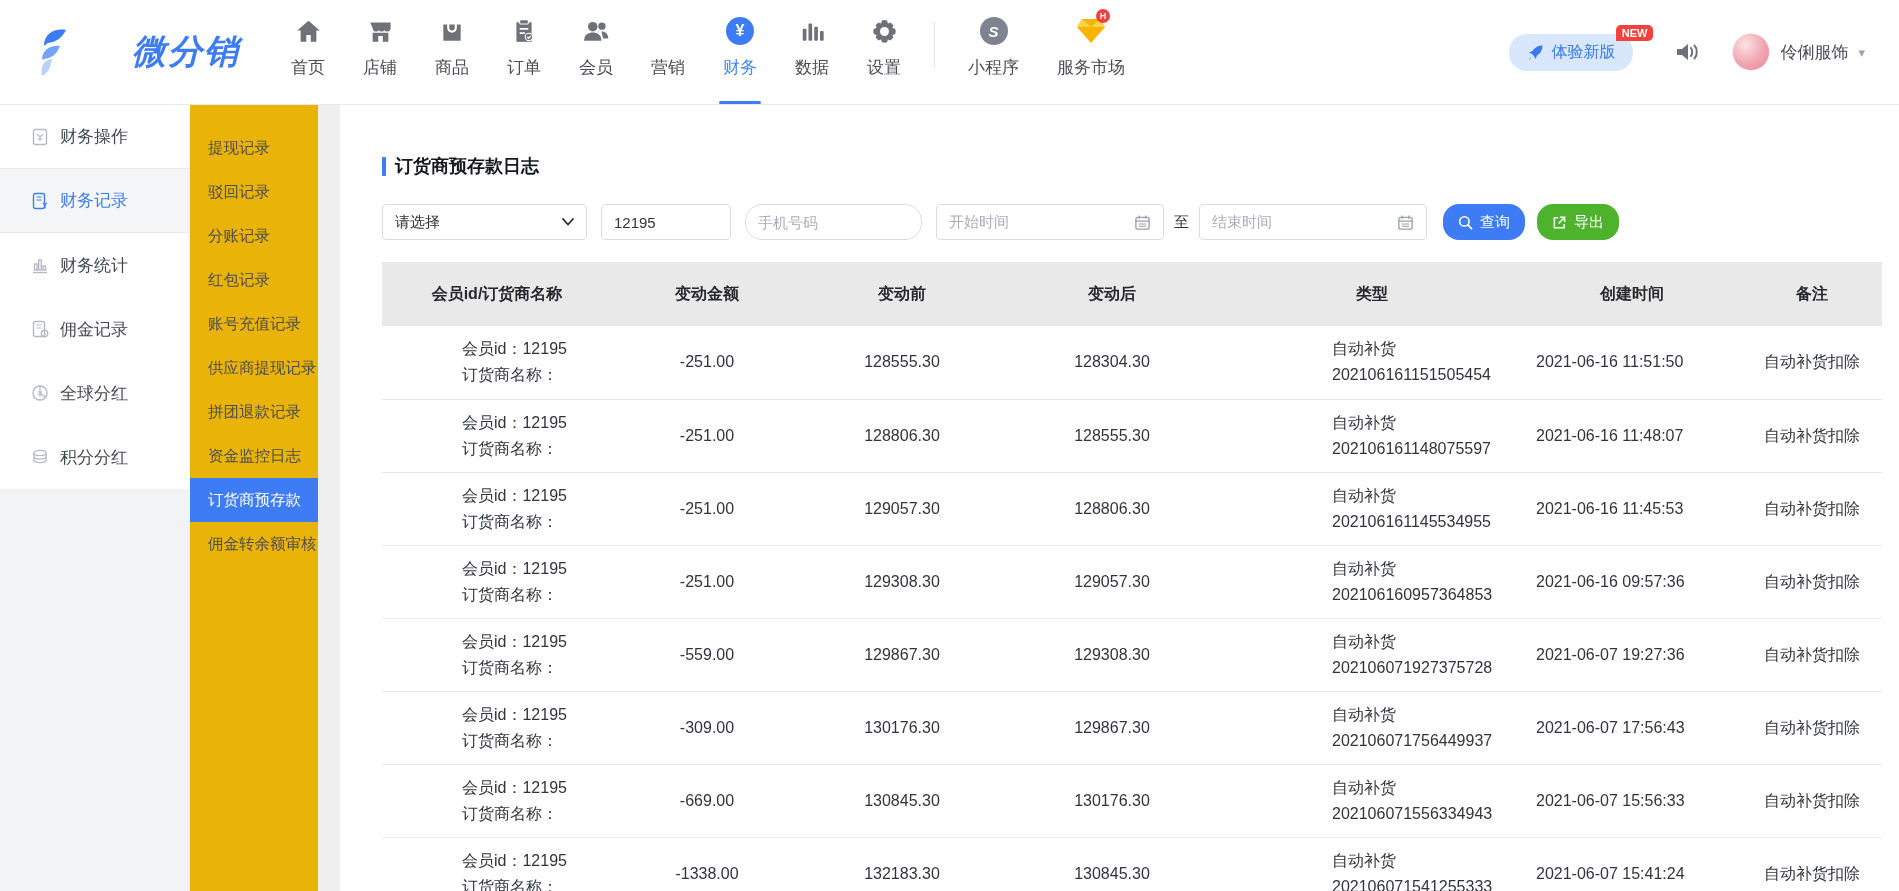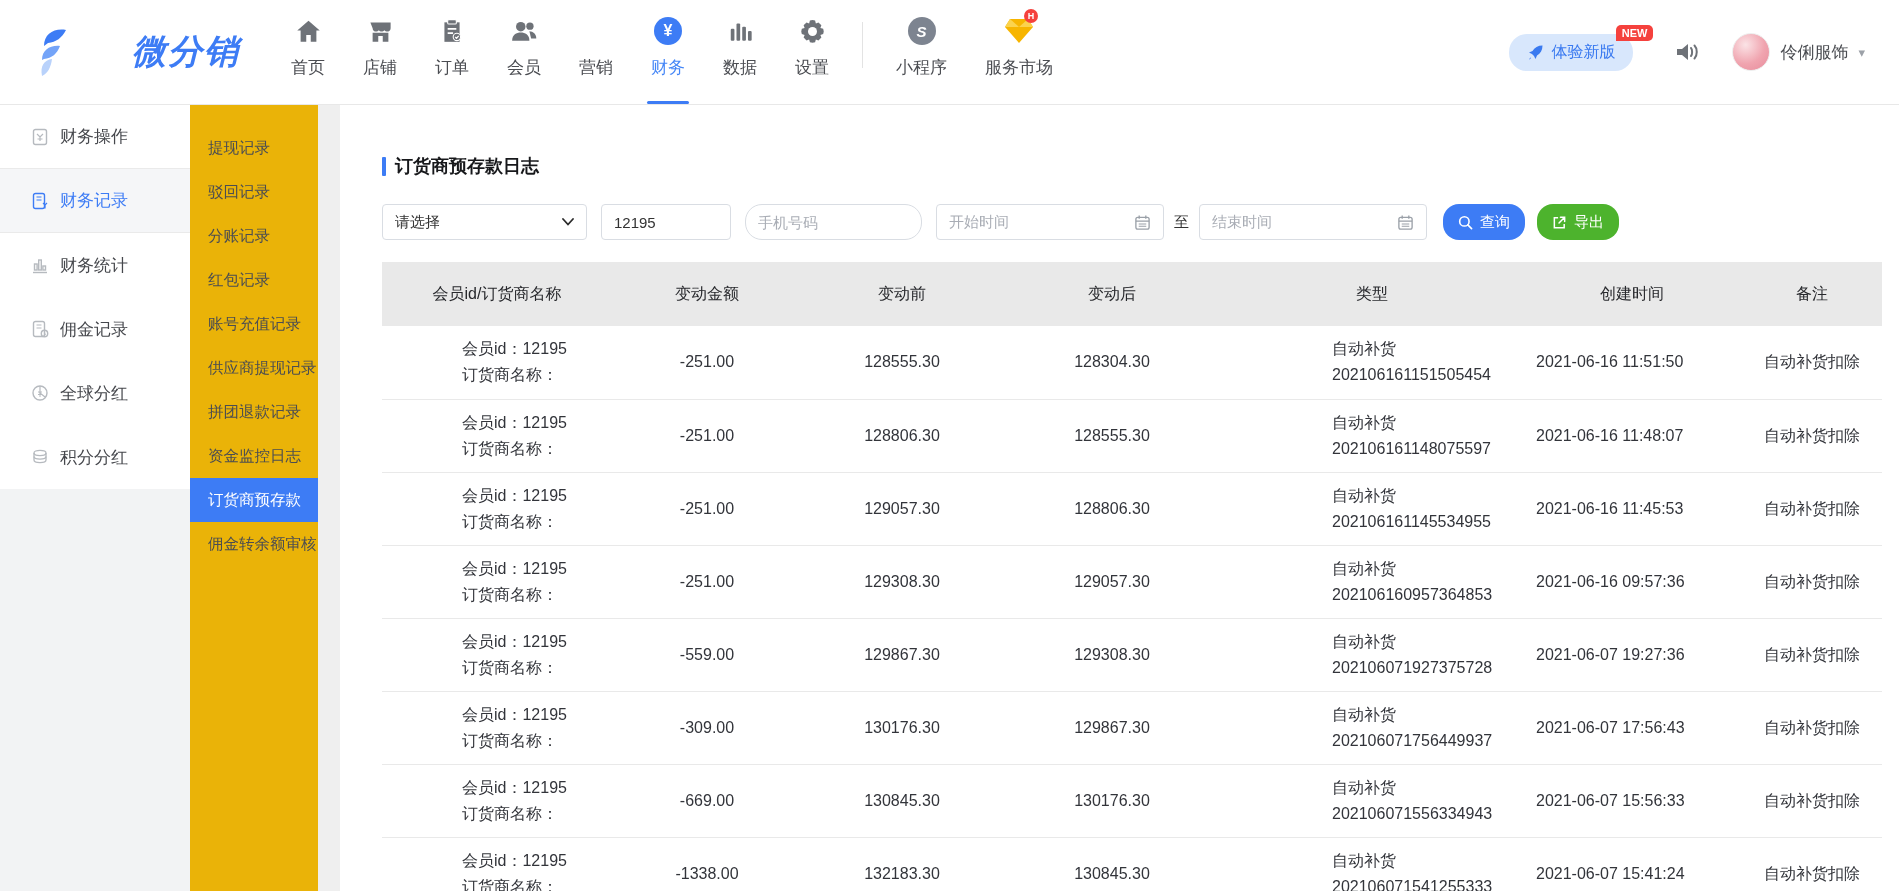--- a/index.html
+++ b/index.html
@@ -79,21 +79,21 @@
   .date { width:228px; padding:0 12px; justify-content:space-between; cursor:pointer; }
   .date .ph { color:#a9adb5; }
   .to-label { margin:0 10px; font-size:15px; color:#333; }
   .btn { height:36px; border:none; border-radius:16px; color:#fff; font-size:15px;
     display:flex; align-items:center; gap:7px; padding:0 15px; cursor:pointer;
     font-family:"Liberation Sans","DejaVu Sans",sans-serif; }
   .btn-search { background:#3d7cf5; margin-left:16px; }
   .btn-export { background:#4db32d; margin-left:12px; }
 
   table { width:100%; border-collapse:collapse; table-layout:fixed; margin-top:22px; }
-  thead th { background:#e9e9e9; height:64px; font-size:16px; font-weight:normal; color:#27282c; }
+  thead th { background:#e9e9e9; height:64px; font-size:16px; font-weight:bold; color:#27282c; }
   tbody td { height:73px; border-bottom:1px solid #e9e9e9; font-size:16px; color:#32343a;
     text-align:center; line-height:26px; }
   td.c-member, th.c-member-h { }
   td.c-member { text-align:left; padding-left:80px; }
   td.c-type { text-align:left; padding-left:110px; }
   td.c-created { text-align:left; padding-left:14px; }
 </style>
 </head>
 <body>
 
@@ -117,20 +117,29 @@
       <span class="lbl">首页</span>
     </div>
     <div class="nav-item">
       <span class="ico">
         <svg width="27" height="27" viewBox="0 0 24 24" fill="#6e7278">
             <path d="M3 4 H21 V9 C21 11 19.5 12 18 12 C16.9 12 16 11.5 15.5 10.8 C15 11.5 13.9 12 13 12 C12 12 11 11.5 10.5 10.8 C10 11.5 9 12 8 12 C6.5 12 5 11 5 9 Z"></path>
             <path d="M5 13 H19 V21 H14 V16 H10 V21 H5 Z"></path>
           </svg>
       </span>
       <span class="lbl">店铺</span>
+    </div>
+    <div class="nav-item">
+      <span class="ico">
+        <svg width="26" height="26" viewBox="0 0 24 24">
+            <path d="M4 6 H20 V21 H4 Z" fill="#6e7278"></path>
+            <path d="M8.5 6 V9 C8.5 11 10 12.5 12 12.5 C14 12.5 15.5 11 15.5 9 V6" fill="none" stroke="#fff" stroke-width="2" stroke-linecap="round"></path>
+          </svg>
+      </span>
+      <span class="lbl">商品</span>
     </div>
     <div class="nav-item">
       <span class="ico">
         <svg width="26" height="26" viewBox="0 0 24 24">
             <path d="M5 4 H19 V22 H5 Z" fill="#6e7278"></path>
             <rect x="8" y="1.5" width="8" height="4" rx="1" fill="#6e7278" stroke="#fff"></rect>
             <path d="M8 10 H16 M8 14 H13" stroke="#fff" stroke-width="1.6"></path>
             <circle cx="16.5" cy="17.5" r="3.4" fill="#6e7278" stroke="#fff"></circle>
             <path d="M15 17.5 L16.2 18.7 L18.2 16.5" stroke="#fff" stroke-width="1.2" fill="none"></path>
           </svg>

